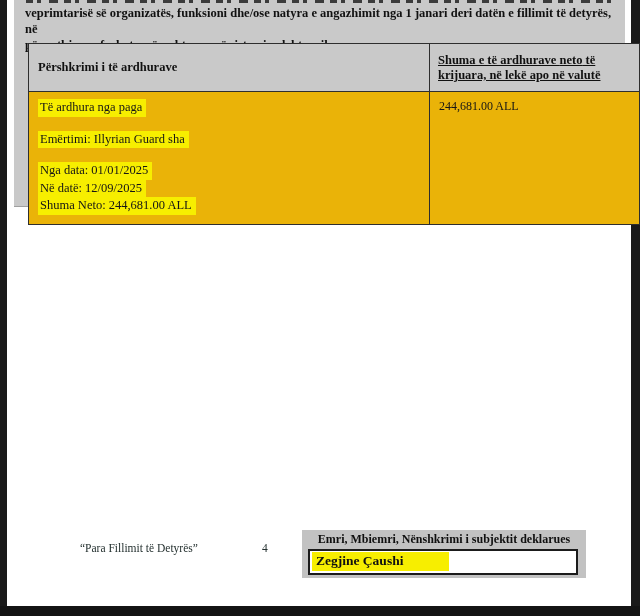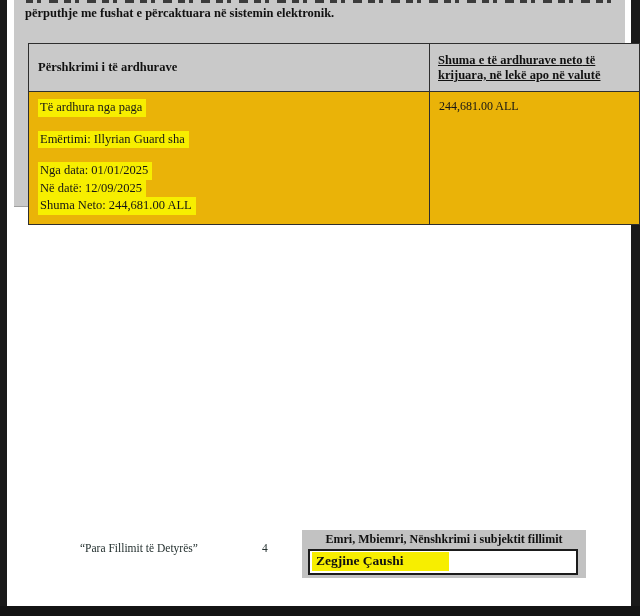--- a/index.html
+++ b/index.html
@@ -146,20 +146,21 @@
 
   <div class="frame-left"></div>
   <div class="frame-right"></div>
   <div class="frame-bottom"></div>
 
   <div class="gray-block">
 
     <div class="cutoff-strip"></div>
 
     <div class="intro">
+      <div>veprimtarisë së organizatës, funksioni dhe/ose natyra e angazhimit nga 1 janari deri datën e fillimit të detyrës, në</div>
       <div>përputhje me fushat e përcaktuara në sistemin elektronik.</div>
     </div>
 
     <table class="income">
       <thead>
         <tr>
           <th class="col-desc">Përshkrimi i të ardhurave</th>
           <th class="col-amt"><span>Shuma e të ardhurave </span><span class="u">neto</span><span> të krijuara, në lekë apo në valutë</span></th>
         </tr>
       </thead>
@@ -178,19 +179,19 @@
         </tr>
       </tbody>
     </table>
   </div>
 
   <div class="footer-quote">“Para Fillimit të Detyrës”</div>
 
   <div class="footer-page">4</div>
 
   <div class="sig-box">
-    <div class="sig-label">Emri, Mbiemri, Nënshkrimi i subjektit fillimit</div>
+    <div class="sig-label">Emri, Mbiemri, Nënshkrimi i subjektit deklarues</div>
     <div class="sig-input">
       <span class="sig-name">Zegjine Çaushi</span>
     </div>
   </div>
 
 </div>
 
 </body></html>

